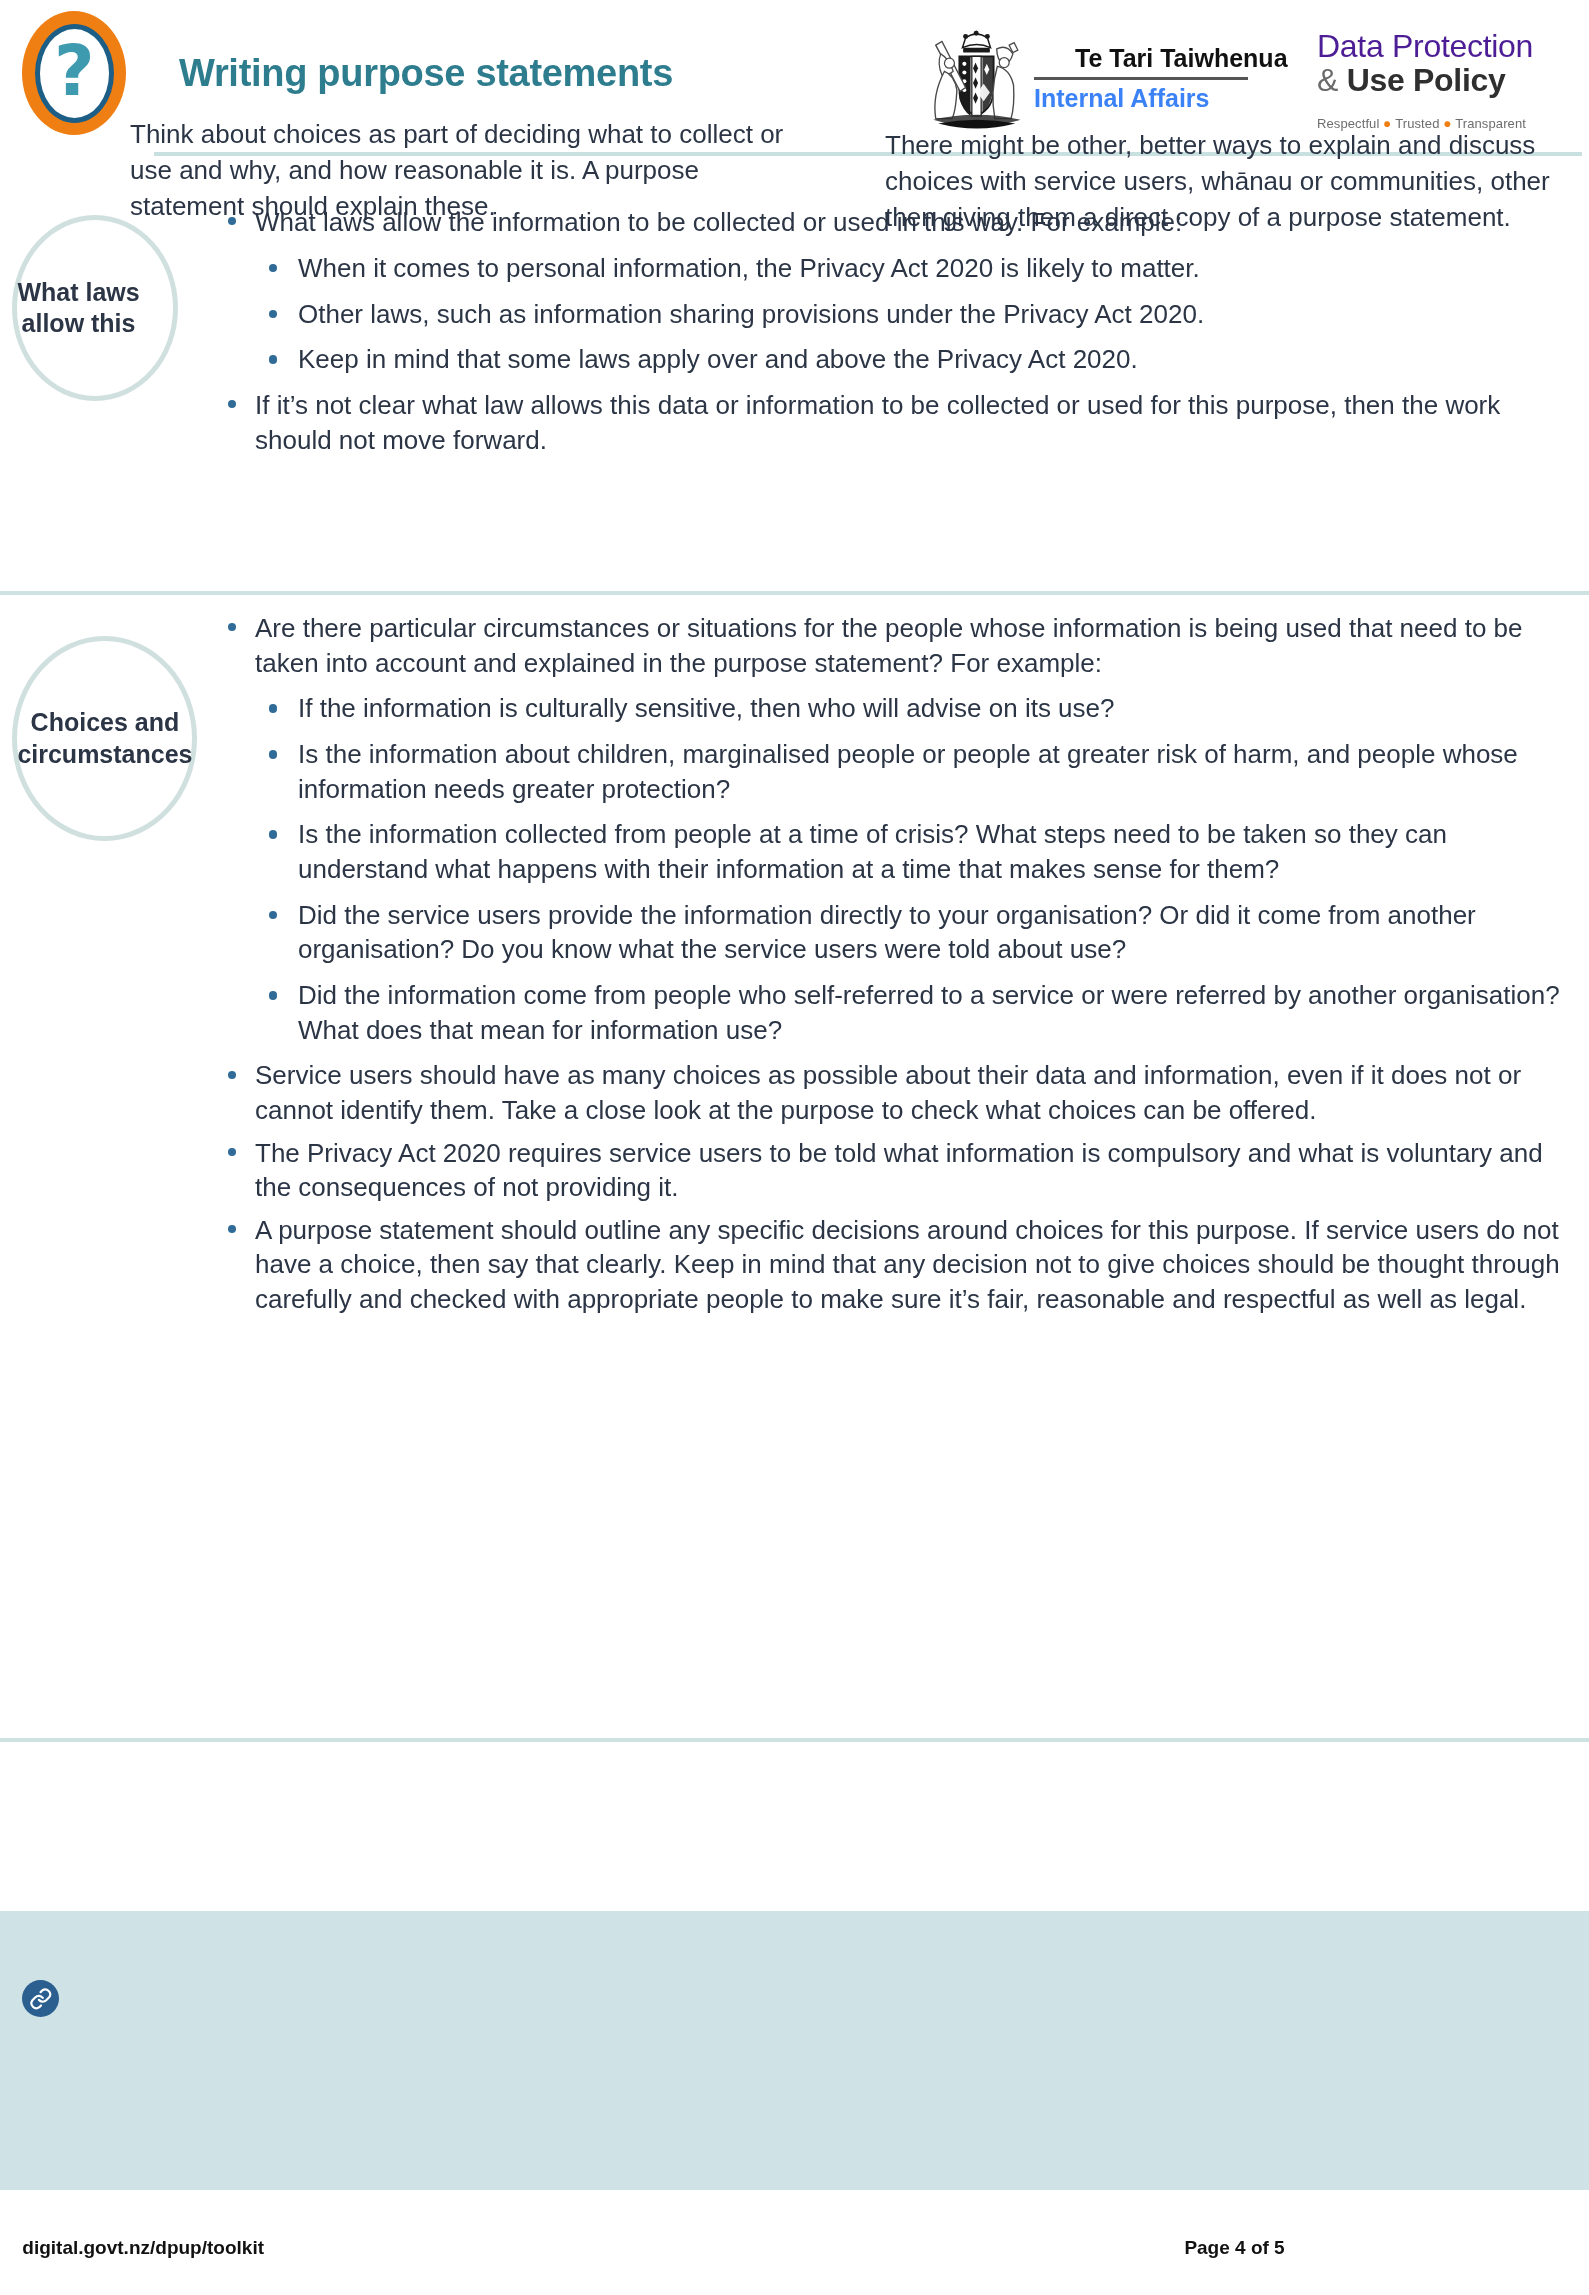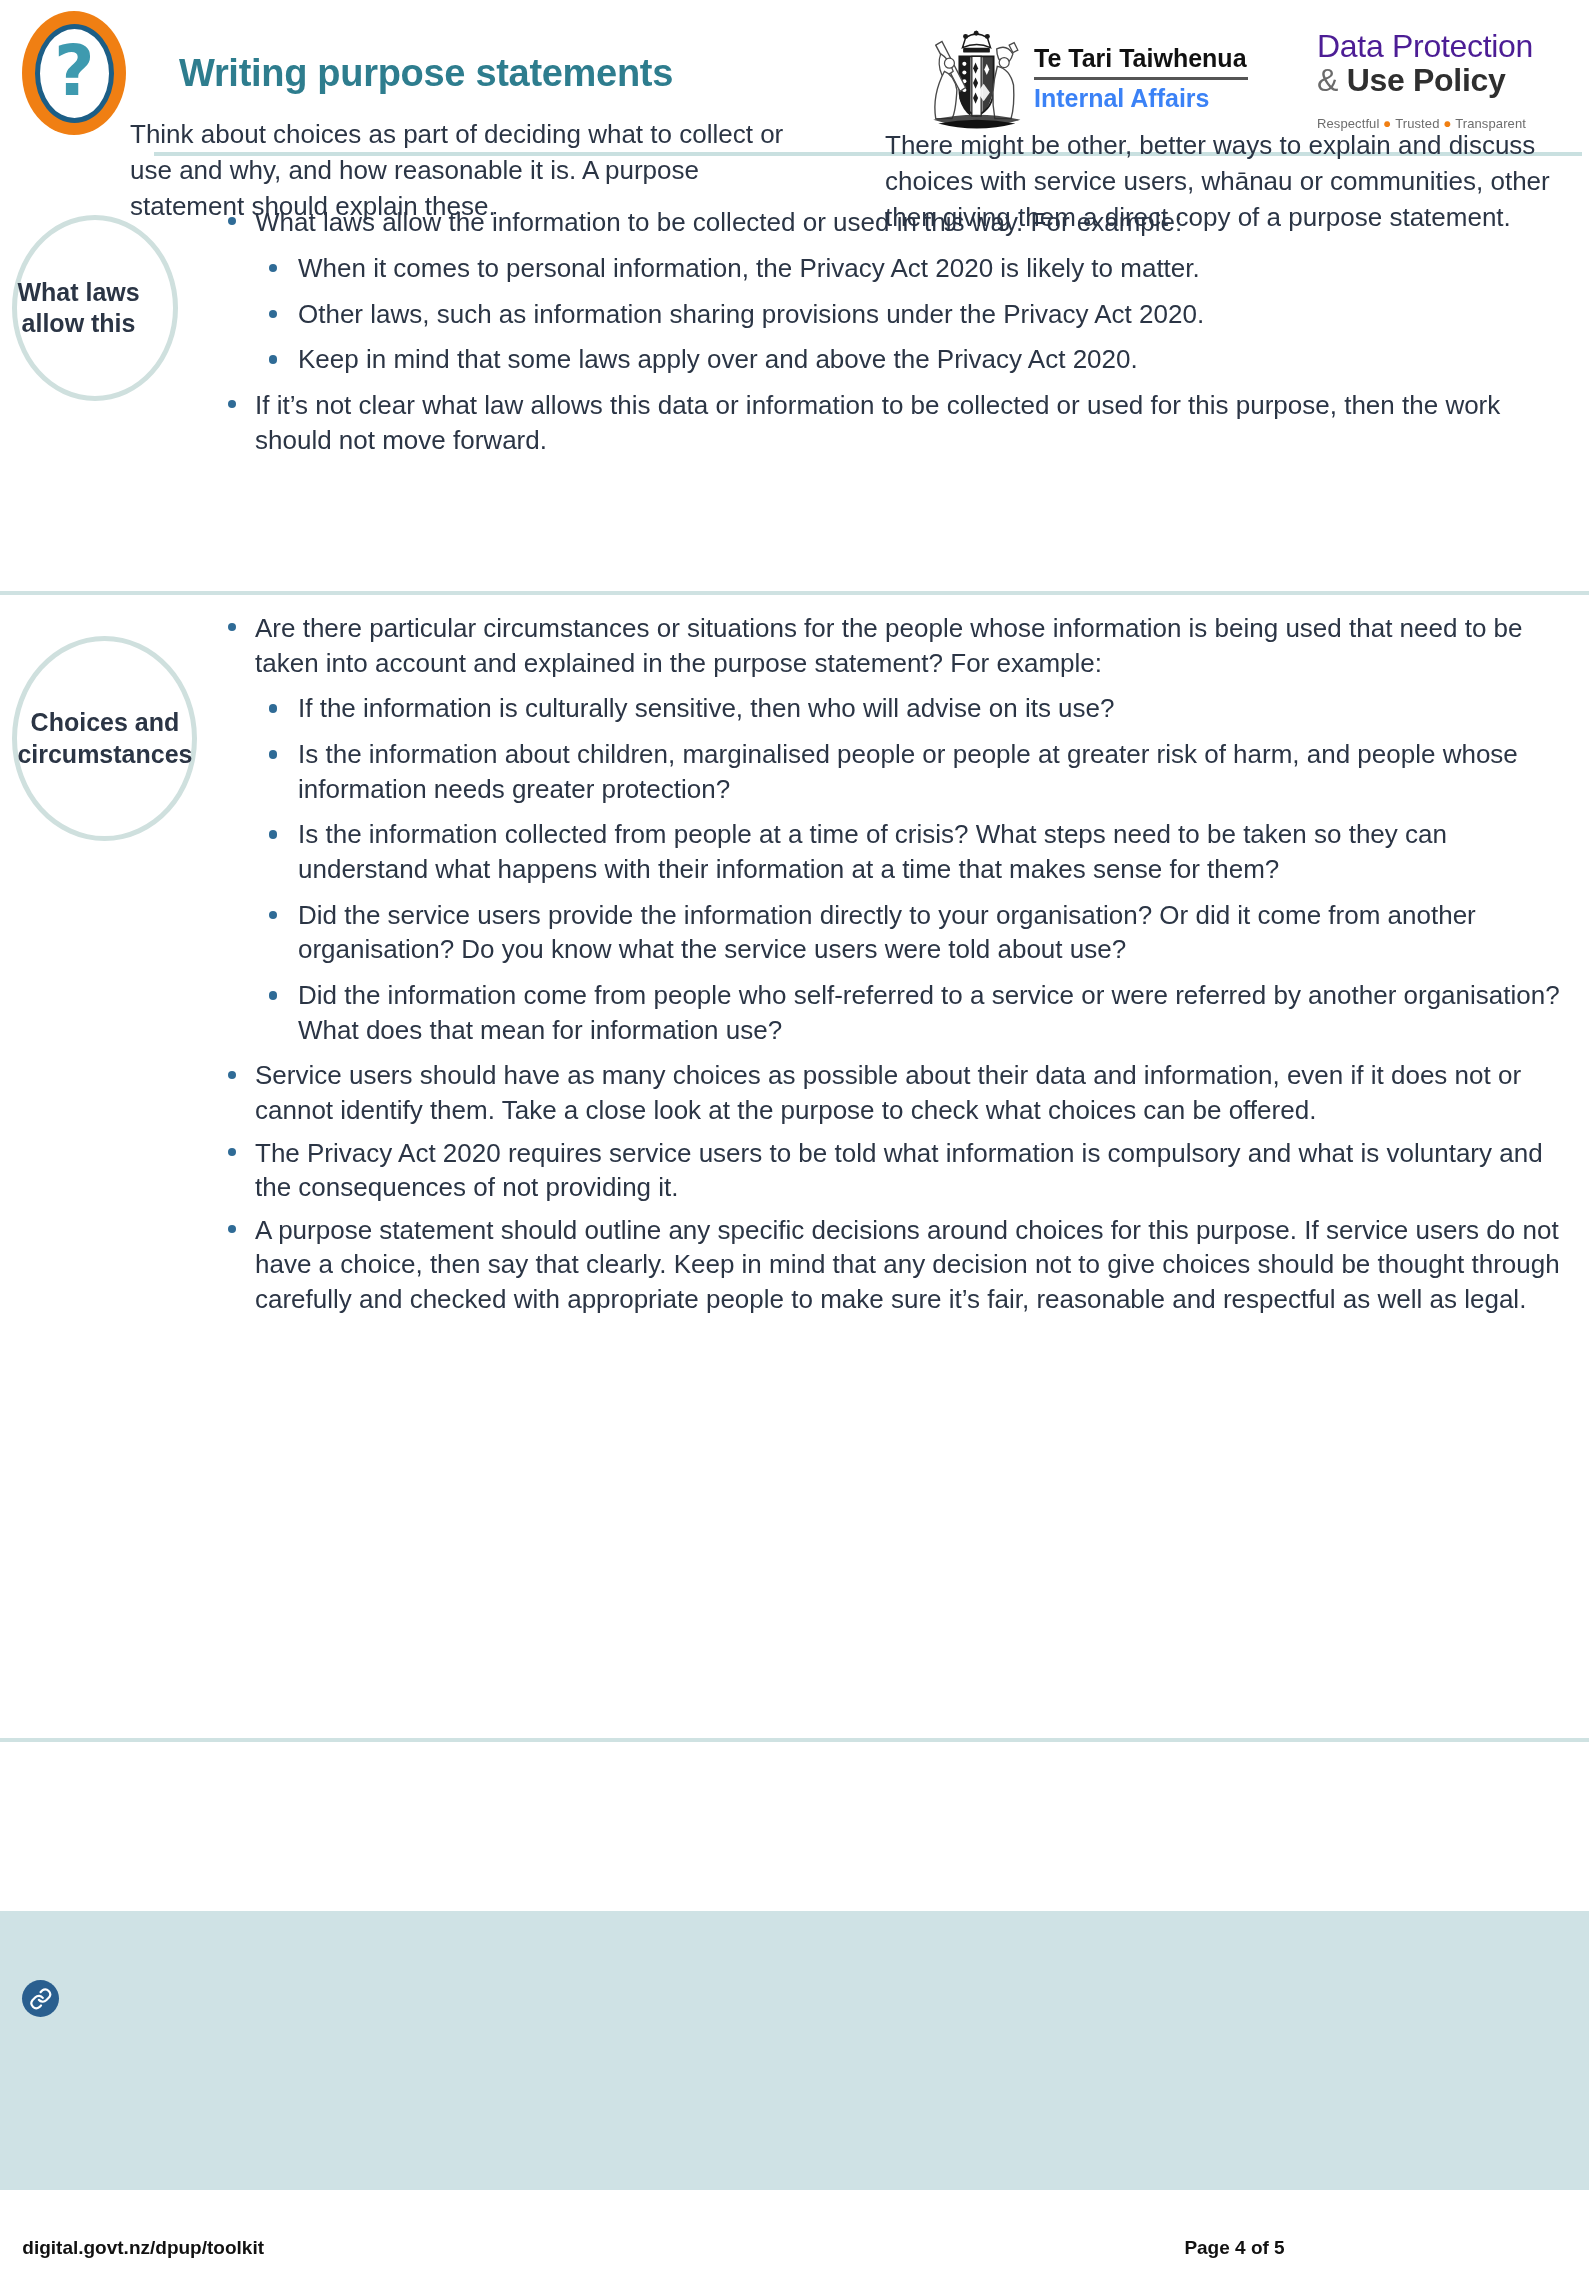--- a/index.html
+++ b/index.html
@@ -36,21 +36,21 @@
   }
   .header-title{
     position:absolute;left:179px;top:52px;
     font-size:38px;font-weight:bold;color:#2E7D8E;
     letter-spacing:-0.3px;
     white-space:nowrap;
   }
 
   .crest{position:absolute;left:922px;top:23.6px;width:109px;height:112px;}
   .govt-text{position:absolute;left:1034px;top:45px;}
-  .govt-line1{font-size:25px;font-weight:bold;color:#111;line-height:1.1;white-space:nowrap;}
+  .govt-line1{font-size:25px;font-weight:bold;color:#111;line-height:1.1;white-space:nowrap;margin-left:41px;}
   .govt-rule{width:214px;height:3.1px;background:#555;margin:4.3px 0 5.6px 0;}
   .govt-line2{font-size:25px;font-weight:bold;color:#3b82f6;line-height:1.1;white-space:nowrap;}
 
   .dpup{position:absolute;left:1317px;top:28.6px;width:261px;}
   .dpup-l1{font-size:32px;font-weight:400;color:#4c1d95;line-height:1.08;letter-spacing:-0.3px;white-space:nowrap;}
   .dpup-l2{font-size:32px;font-weight:600;color:#2f2f2f;line-height:1.08;letter-spacing:-0.3px;white-space:nowrap;}
   .dpup-l2 .amp{font-weight:400;color:#6b6b6b;}
   .dpup-tag{margin-top:18.6px;font-size:13px;color:#6d6d6d;letter-spacing:0.1px;white-space:nowrap;}
   .dpup-tag .dot{color:#F07F13;font-size:13.7px;padding:0 3.7px;}
 

